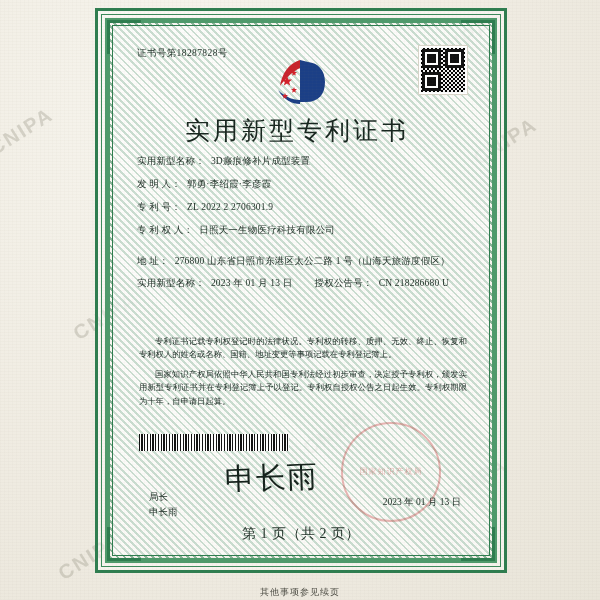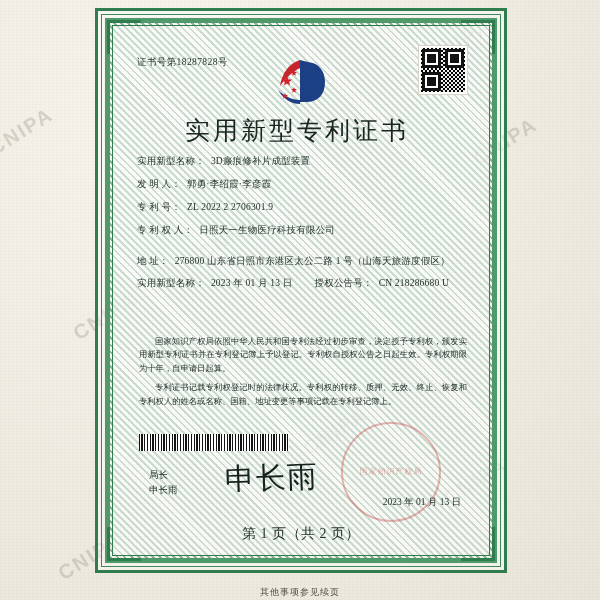--- a/index.html
+++ b/index.html
@@ -115,21 +115,21 @@
     left: 22px;
     top: 22px;
     right: 22px;
     bottom: 22px;
     color: #23332b;
   }
 
   .cert-no {
     position: absolute;
     left: 20px;
-    top: 26px;
+    top: 17px;
     font-size: 9.5px;
     letter-spacing: 0.4px;
     color: #1f2e26;
   }
 
   
   .qr {
     position: absolute;
     right: 18px;
     top: 16px;
@@ -238,21 +238,21 @@
     background:
       repeating-linear-gradient(90deg,
         #111 0 1px, #fff 1px 2px, #111 2px 4px, #fff 4px 5px,
         #111 5px 6px, #fff 6px 8px, #111 8px 9px, #fff 9px 11px);
   }
 
   
   .sign-lbl {
     position: absolute;
     left: 32px;
-    top: 438px;
+    top: 460px;
     font-size: 9.5px;
     line-height: 1.55;
     color: #1f2e26;
   }
   .signature {
     position: absolute;
     left: 108px;
     top: 428px;
     font-size: 30px;
     color: #14211b;
@@ -390,22 +390,22 @@
 
         <div class="row">
           <span class="lbl">实用新型名称：</span>
           <span class="val">2023 年 01 月 13 日</span>
           <span class="lbl2">授权公告号：</span>
           <span class="val">CN 218286680 U</span>
         </div>
       </div>
 
       <div class="paras">
+        <p>专利证书记载专利权登记时的法律状况。专利权的转移、质押、无效、终止、恢复和专利权人的姓名或名称、国籍、地址变更等事项记载在专利登记簿上。</p>
         <p>国家知识产权局依照中华人民共和国专利法经过初步审查，决定授予专利权，颁发实用新型专利证书并在专利登记簿上予以登记。专利权自授权公告之日起生效。专利权期限为十年，自申请日起算。</p>
-        <p>专利证书记载专利权登记时的法律状况。专利权的转移、质押、无效、终止、恢复和专利权人的姓名或名称、国籍、地址变更等事项记载在专利登记簿上。</p>
       </div>
 
       <div class="barcode"></div>
 
       <div class="sign-lbl">
         <div>局长</div>
         <div>申长雨</div>
       </div>
 
       <div class="signature">申长雨</div>

